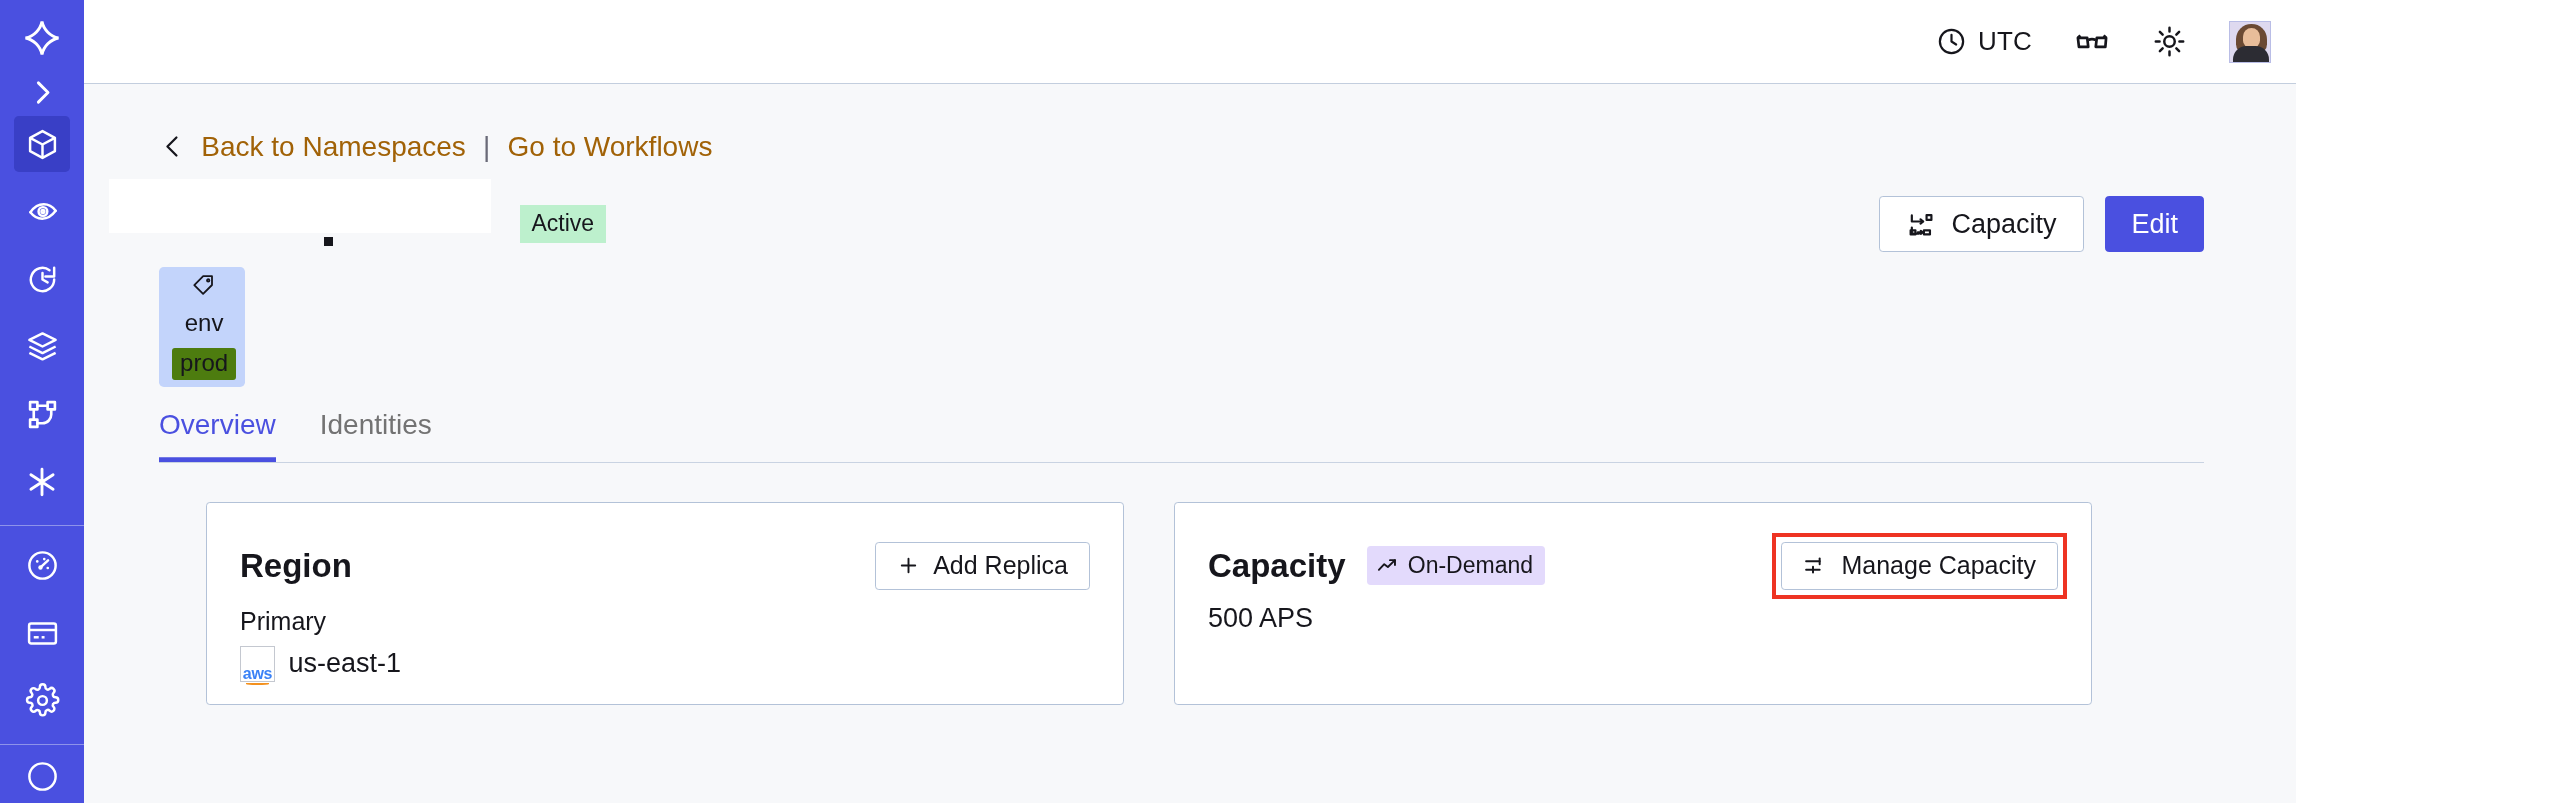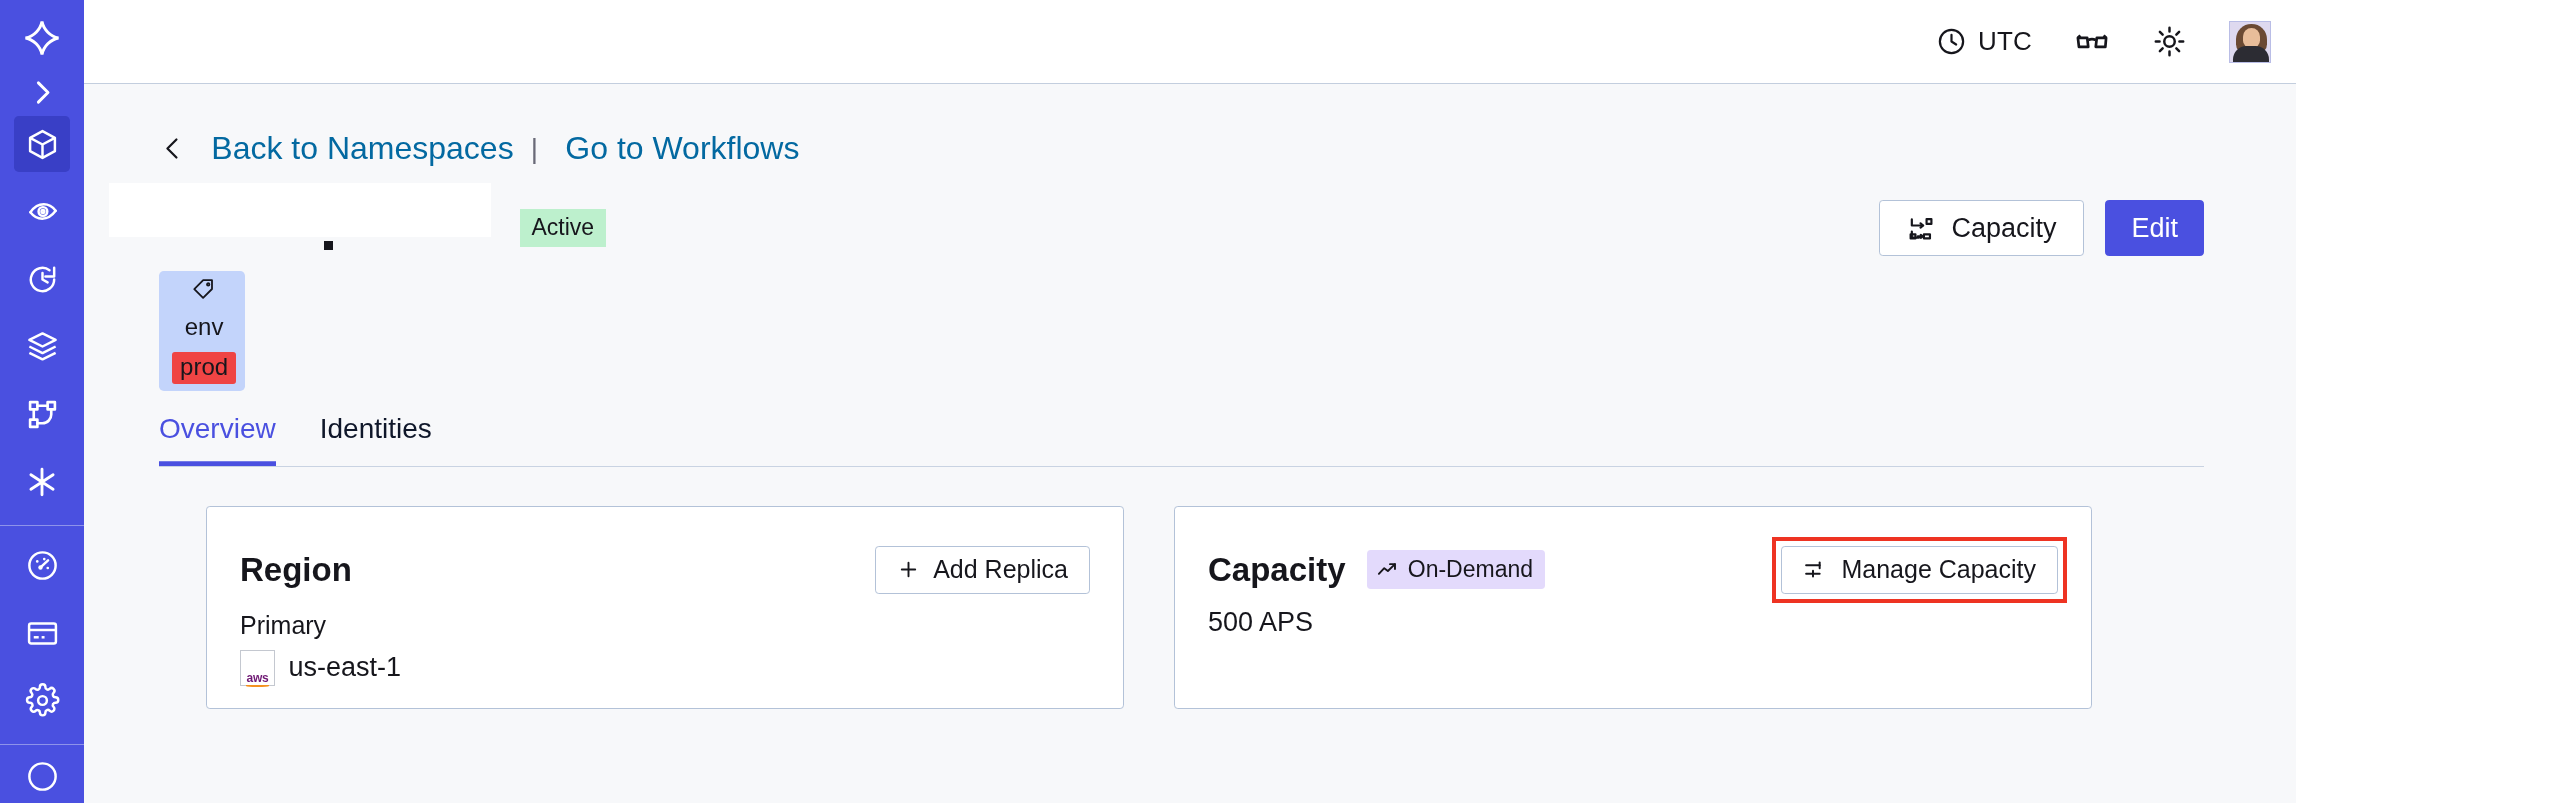--- a/index.html
+++ b/index.html
@@ -54,21 +54,21 @@
     background: #6b4a33; border-radius: 15.3px 15.3px 8.6px 8.6px; }
   .av-face { position: absolute; left: 12.5px; top: 6.7px; width: 17.3px; height: 20px;
     background: #e8bd9a; border-radius: 8.6px 8.6px 7.7px 7.7px; }
   .av-body { position: absolute; left: 2.9px; bottom: 0; width: 36px; height: 15.3px;
     background: #2c2c33; border-radius: 13.4px 13.4px 0 0; }
 
   
   .content { flex: 1; padding: 0 92px 0 75px; position: relative; overflow: hidden; }
 
   .breadcrumb { display: flex; align-items: center; gap: 15.3px; margin-top: 46px; }
-  .bc-link { font-size: 32px; color: #0369a1; cursor: pointer; margin-left: 10px; }
+  .bc-link { font-size: 28px; color: #a16207; cursor: pointer; }
   .bc-sep { font-size: 28px; color: #6a6a78; margin: 0 1.9px; }
 
   .title-row { display: flex; align-items: center; margin-top: 33px; height: 56px; }
   .ns-title {
     font-size: 38px; font-weight: 700; color: #16161c;
     position: relative; min-width: 332px; height: 44px;
   }
   .redact { position: absolute; left: -50px; top: -23px; width: 382px; height: 54px;
     background: #ffffff; }
   .title-dot { position: absolute; left: 165px; top: 35px; width: 8.6px; height: 8.6px; background: #16161c; }
@@ -89,25 +89,25 @@
     background: #4a50e0; color: #ffffff; border: 1px solid #4a50e0;
     border-radius: 3.8px; height: 56px; padding: 0 25px; font-weight: 400;
   }
 
   .tag-row { margin-top: 15.3px; display: flex; }
   .tag-chip {
     display: inline-flex; align-items: center; gap: 11.5px;
     background: #c3d4fb; border-radius: 4.8px; padding: 5.8px 9.6px 6.7px 13.4px;
     font-size: 24px; color: #16161c; cursor: pointer; flex-direction: column;
   }
-  .tag-val { background: #ef4444; border-radius: 2.9px; padding: 1px 7.7px 2.9px; }
+  .tag-val { background: #4d7c0f; border-radius: 2.9px; padding: 1px 7.7px 2.9px; }
 
   .tabs { margin-top: 22px; display: flex; gap: 44px;
           border-bottom: 1px solid #c9d3e2; position: relative; }
-  .tab { font-size: 28px; color: #0f172a; padding-bottom: 21px; cursor: pointer; }
+  .tab { font-size: 28px; color: #737373; padding-bottom: 21px; cursor: pointer; }
   .tab.active { color: #4a50e0; box-shadow: inset 0 -4.8px 0 0 #4a50e0; }
 
   .cards { margin-top: 39px; display: flex; gap: 50px; align-items: flex-start; padding-left: 47px; }
   .card {
     background: #ffffff; border: 1px solid #b3c2d8; border-radius: 3.8px;
     padding: 35px 33px 0 33px; height: 203px; position: relative;
   }
   .card.region { width: 918px; }
   .card.capacity { width: 918px; }
   .card.retention { width: 307px; }
@@ -129,21 +129,21 @@
   .hl-wrap.highlight { outline: 4.8px solid #ee3322; outline-offset: 5.8px; }
   .card-sub { font-size: 25px; color: #16161c; margin-top: 13.4px; }
   .card-val { font-size: 27px; color: #16161c; margin-top: 9.6px;
               display: flex; align-items: center; gap: 13.4px; }
   .card-val.ret { margin-top: 29px; letter-spacing: 0.5px; }
   .aws-logo {
     width: 35px; height: 36px; border: 1px solid #c4c8d0; background: #fff;
     display: flex; flex-direction: column; align-items: center; justify-content: center;
     flex: 0 0 35px;
   }
-  .aws-txt { font-size: 12px; font-weight: 700; color: #701a75; line-height: 1; letter-spacing: -0.3px; margin-top: 24px; }
+  .aws-txt { font-size: 16px; font-weight: 700; color: #3b82f6; line-height: 1; letter-spacing: -0.3px; margin-top: 24px; }
   .aws-arc { width: 23px; height: 6.7px; margin-top: 1px;
     border-bottom: 2.9px solid #f4911e; border-radius: 0 0 50% 50%; }
 </style>
 </head>
 <body>
 
 <div class="app">
 
   <nav class="sidebar">
     <div class="sb-logo">

